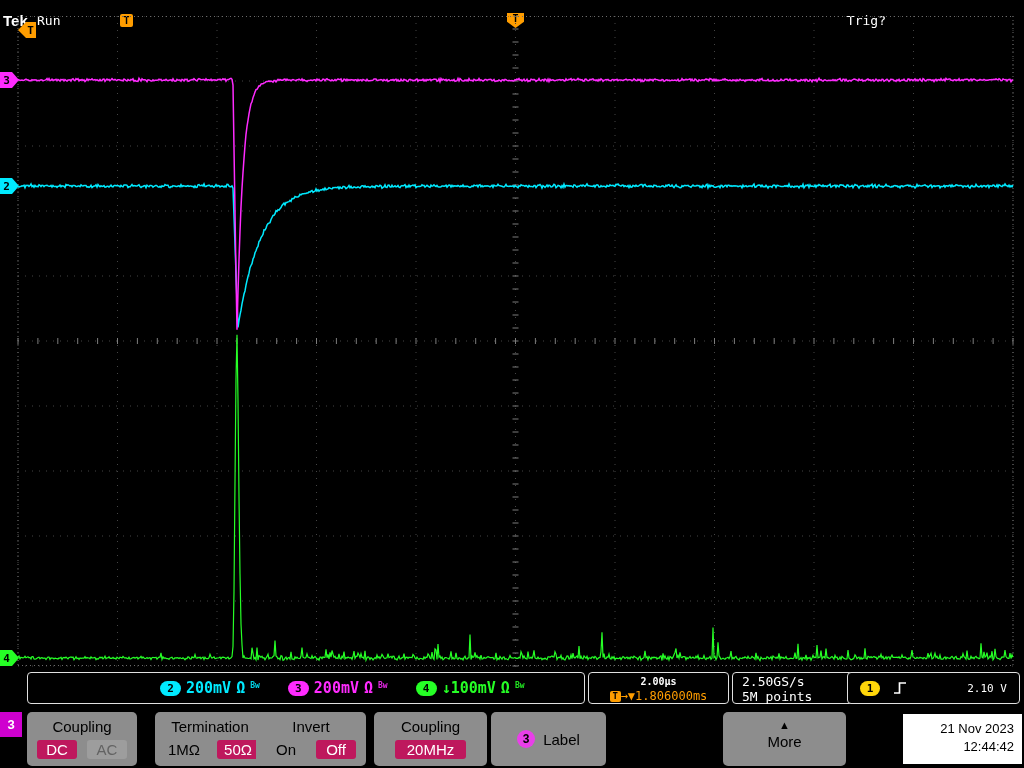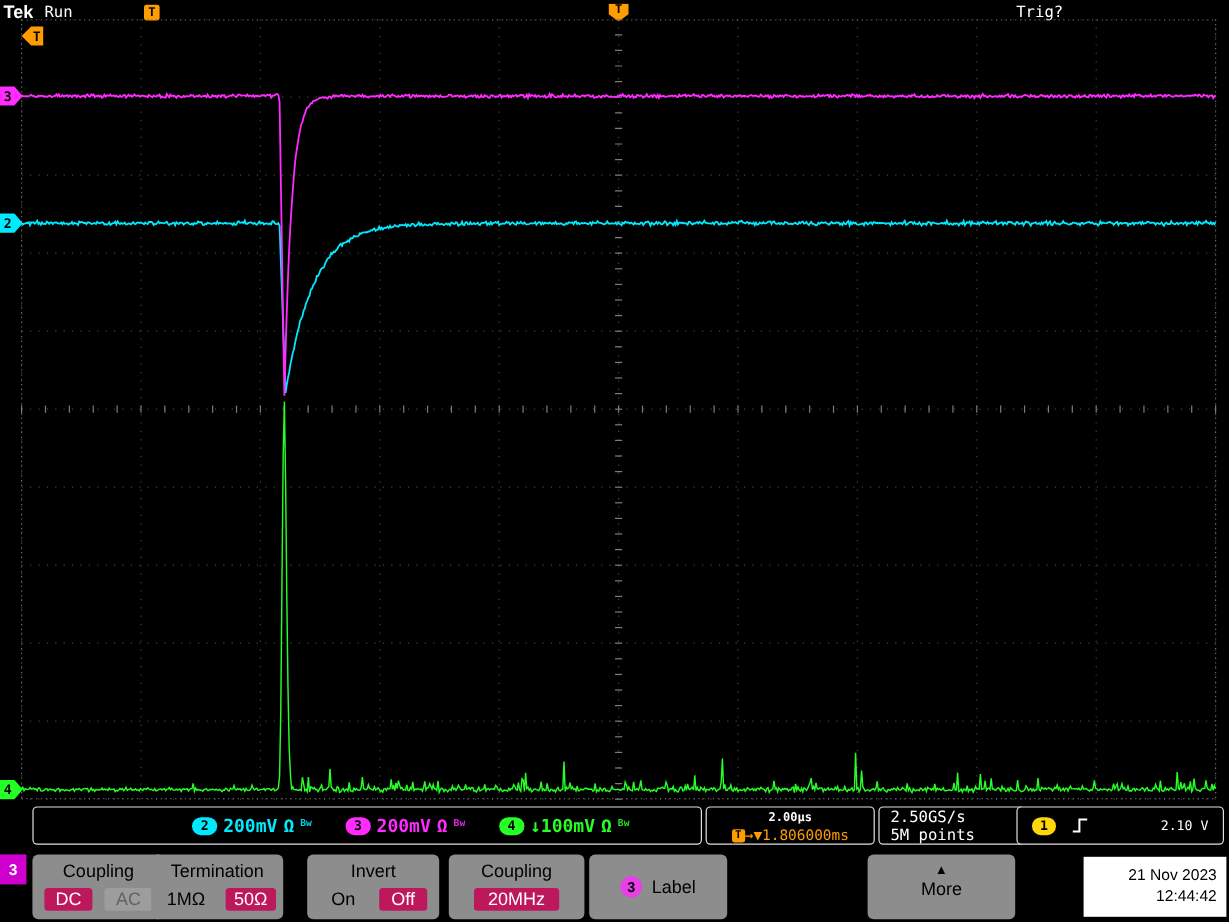--- a/index.html
+++ b/index.html
@@ -1,19 +1,19 @@
 <!DOCTYPE html>
 <html><head>
 <meta charset="utf-8">
 <style>
   html,body{margin:0;padding:0;background:#000;}
   .scope{position:relative;width:1024px;height:768px;background:#000;overflow:hidden;
          font-family:"Liberation Sans",sans-serif;}
   
-  .topbar{position:absolute;top:2px;left:0;width:892px;height:16px;color:#fff;}
+  .topbar{position:absolute;top:12px;left:0;width:892px;height:16px;color:#fff;}
   .logo{position:absolute;left:3px;top:0;font:bold 15px "Liberation Sans",sans-serif;color:#fff;}
   .runstat{position:absolute;left:37px;top:1px;font:13px "DejaVu Sans Mono",monospace;color:#fff;}
   .trigq{position:absolute;right:6px;top:1px;font:13px "DejaVu Sans Mono",monospace;color:#fff;}
   .tflag{position:absolute;left:120px;top:2px;width:13px;height:13px;background:#ff9d00;border-radius:2px;
          color:#000;font:bold 10px "DejaVu Sans Mono",monospace;text-align:center;line-height:13px;}
   .tcenter{position:absolute;left:507px;top:1px;width:17px;height:15px;background:#ff9d00;
            clip-path:polygon(0 0,100% 0,100% 58%,50% 100%,0 58%);
            color:#000;font:bold 10px "DejaVu Sans Mono",monospace;text-align:center;line-height:12px;}
   
   .graticule{position:absolute;top:16px;left:0;width:1024px;height:654px;}
@@ -271,21 +271,21 @@
     <div class="mtab">3</div>
 
     <div class="mbtn" style="left:27px;width:110px;">
       <div class="mlabel">Coupling</div>
       <div class="optrow">
         <span class="opt selected">DC</span>
         <span class="opt dim">AC</span>
       </div>
     </div>
 
-    <div class="mbtn" style="left:126px;width:110px;">
+    <div class="mbtn" style="left:155px;width:110px;">
       <div class="mlabel">Termination</div>
       <div class="optrow">
         <span class="opt plain">1MΩ</span>
         <span class="opt selected">50Ω</span>
       </div>
     </div>
 
     <div class="mbtn" style="left:256px;width:110px;">
       <div class="mlabel">Invert</div>
       <div class="optrow">

